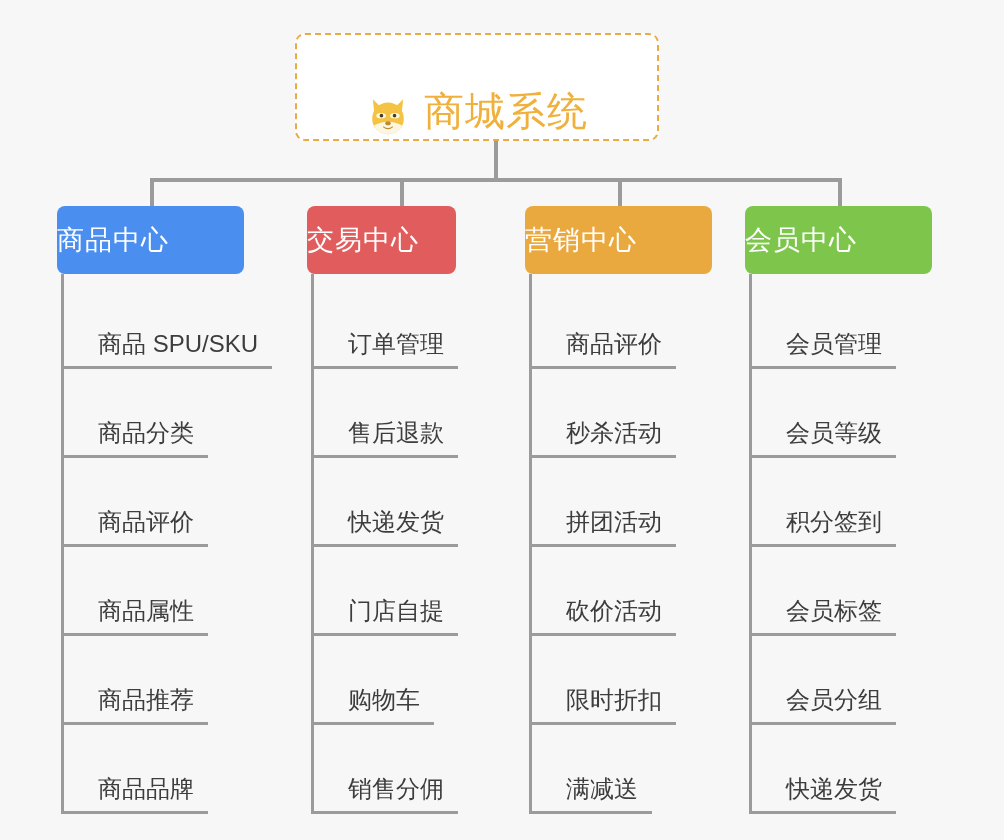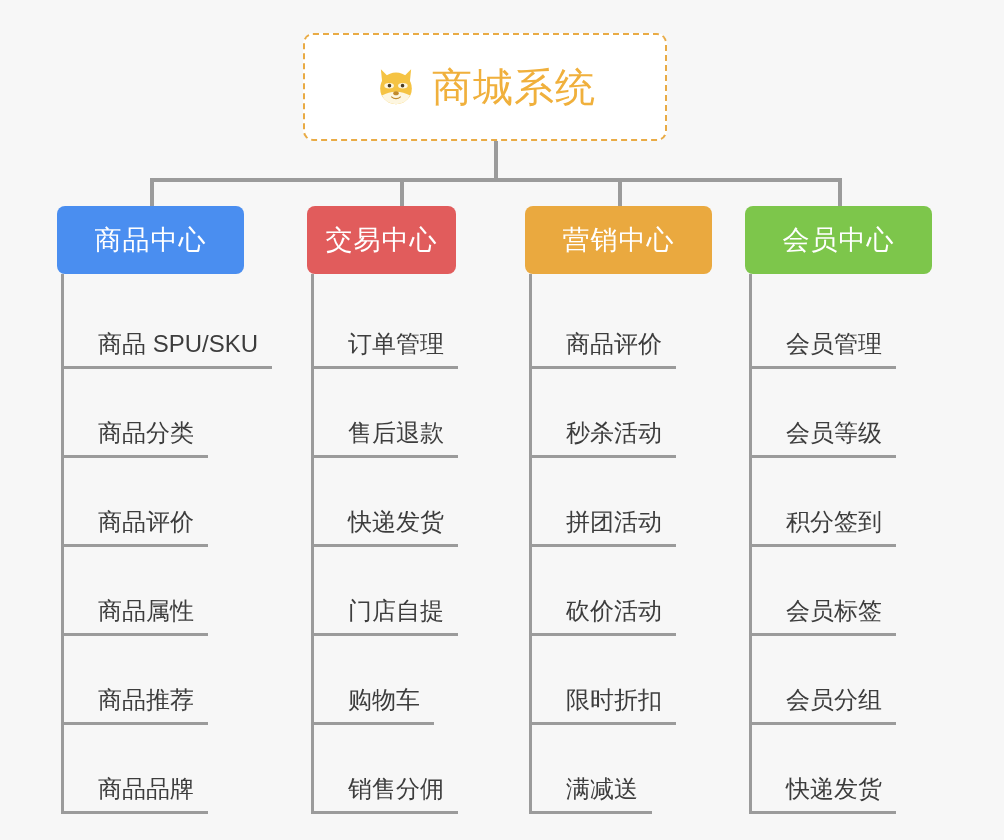--- a/index.html
+++ b/index.html
@@ -16,30 +16,30 @@
 
   #mindmap {
     position: relative;
     width: 1004px;
     height: 840px;
   }
 
   
   .root-node {
     position: absolute;
-    left: 303px;
+    left: 295px;
     top: 33px;
     width: 364px;
     height: 108px;
     box-sizing: border-box;
     background: #ffffff;
     border: 2px dashed #e9ab45;
     border-radius: 10px;
     display: flex;
-    align-items: center;
+    align-items: flex-end;
     justify-content: center;
     gap: 14px;
   }
   .root-emoji {
     font-size: 40px;
     line-height: 1;
     display: block;
   }
   .root-emoji svg { display: block; }
   .root-title {
@@ -76,21 +76,20 @@
   .branch {
     position: absolute;
     top: 206px;
   }
   .branch-header {
     box-sizing: border-box;
     height: 68px;
     border-radius: 8px;
     display: flex;
     align-items: center;
-    justify-content: center;
     color: #ffffff;
     font-size: 27px;
     letter-spacing: 1px;
     white-space: nowrap;
   }
   
   .branch-body {
     position: relative;
     padding-top: 6px;
     margin-left: 4px;

